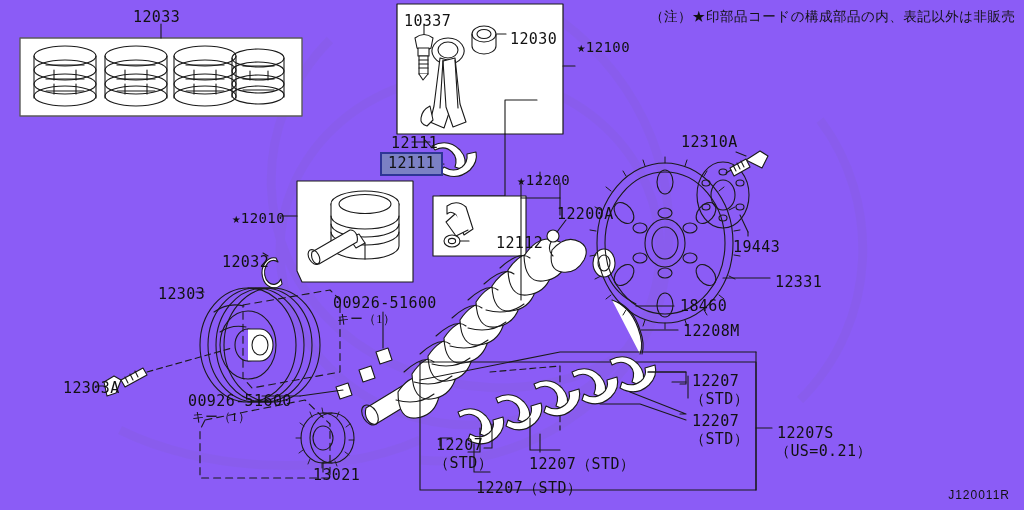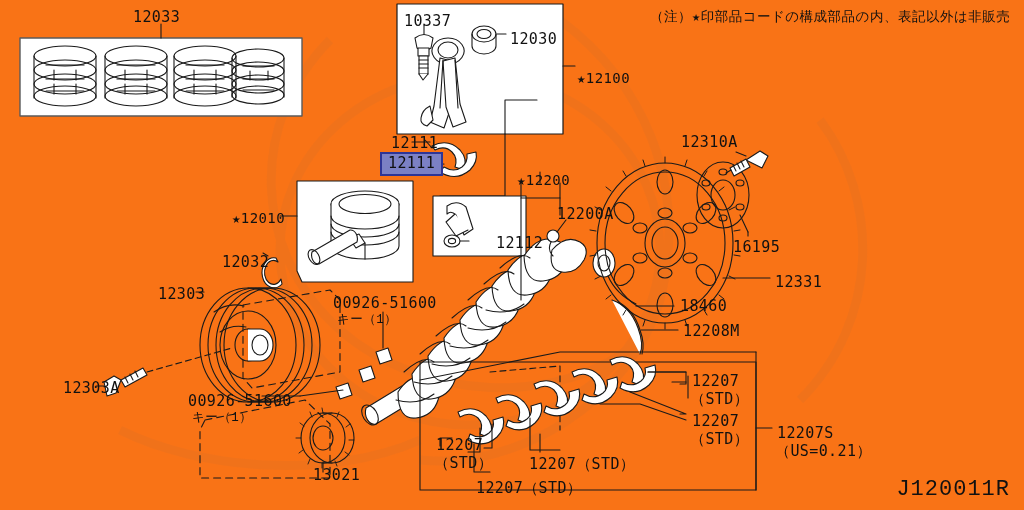--- a/index.html
+++ b/index.html
@@ -1,31 +1,31 @@
 <!DOCTYPE html>
 <html><head>
 <meta charset="utf-8">
 <style>
   html,body{margin:0;padding:0;background:#ffffff;}
   body{width:1024px;height:510px;overflow:hidden;
        font-family:"Liberation Sans","DejaVu Sans",sans-serif;color:#111;}
-  #stage{position:relative;width:1024px;height:510px;background:#f97316;}
+  #stage{position:relative;width:1024px;height:510px;background:#8b5cf6;}
   svg.layer{position:absolute;left:0;top:0;width:1024px;height:510px;}
   .lbl{position:absolute;white-space:nowrap;font-size:15px;letter-spacing:.4px;
        color:#111;font-family:"DejaVu Sans Mono","Liberation Mono",monospace;}
   .jp{position:absolute;white-space:nowrap;font-size:13.5px;color:#111;
-      font-family:Liberation Mono, monospace;letter-spacing:.5px;}
+      font-family:Liberation Serif, serif;letter-spacing:.5px;}
   .jp.sub{font-size:12.5px;}
   .star{font-size:14px;}
   .hl{position:absolute;background:#7b80c4;border:2px solid #2e3596;
       color:#101010;font-size:15px;letter-spacing:.4px;
       font-family:"DejaVu Sans Mono","Liberation Mono",monospace;
       padding:2px 6px 3px 6px;line-height:1;}
-  .dwg{position:absolute;right:14px;bottom:8px;font-size:22px;letter-spacing:1px;
-       color:#111;font-family:Liberation Mono, monospace;}
+  .dwg{position:absolute;right:14px;bottom:8px;font-size:12px;letter-spacing:1px;
+       color:#111;font-family:Liberation Sans, sans-serif;}
   .wm{position:absolute;left:0;top:0;width:1024px;height:510px;opacity:.055;}
 </style>
 </head>
 <body>
 
 <div id="stage">
 
   <svg class="wm" viewBox="0 0 1024 510">
     <g fill="none" stroke="#6a6a6a" stroke-width="9">
       <path d="M330 40 C 250 120, 250 250, 340 330 C 420 400, 560 410, 640 340"></path>
@@ -343,26 +343,26 @@
       <path d="M540 434 L 540 452"></path>
       <path d="M474 444 L 474 472 L 490 472"></path>
       <path d="M452 438 L 440 438 L 440 446"></path>
 
     </g>
   </svg>
 
   <div class="lbl" style="left:133px;top:8px">12033</div>
   <div class="lbl" style="left:404px;top:12px">10337</div>
   <div class="lbl" style="left:510px;top:30px">12030</div>
-  <div class="lbl star" style="left:577px;top:70px">★12100</div>
+  <div class="lbl star" style="left:577px;top:39px">★12100</div>
   <div class="lbl" style="left:391px;top:134px">12111</div>
   <div class="lbl star" style="left:517px;top:172px">★12200</div>
   <div class="lbl" style="left:557px;top:205px">12200A</div>
   <div class="lbl" style="left:681px;top:133px">12310A</div>
-  <div class="lbl" style="left:733px;top:238px">16195</div>
+  <div class="lbl" style="left:733px;top:238px">19443</div>
   <div class="lbl" style="left:775px;top:273px">12331</div>
   <div class="lbl" style="left:680px;top:297px">18460</div>
   <div class="lbl" style="left:683px;top:322px">12208M</div>
   <div class="lbl star" style="left:232px;top:210px">★12010</div>
   <div class="lbl" style="left:222px;top:253px">12032</div>
   <div class="lbl" style="left:496px;top:234px">12112</div>
   <div class="lbl" style="left:158px;top:285px">12303</div>
   <div class="lbl" style="left:63px;top:379px">12303A</div>
 
   <div class="lbl" style="left:333px;top:294px">00926-51600</div>

